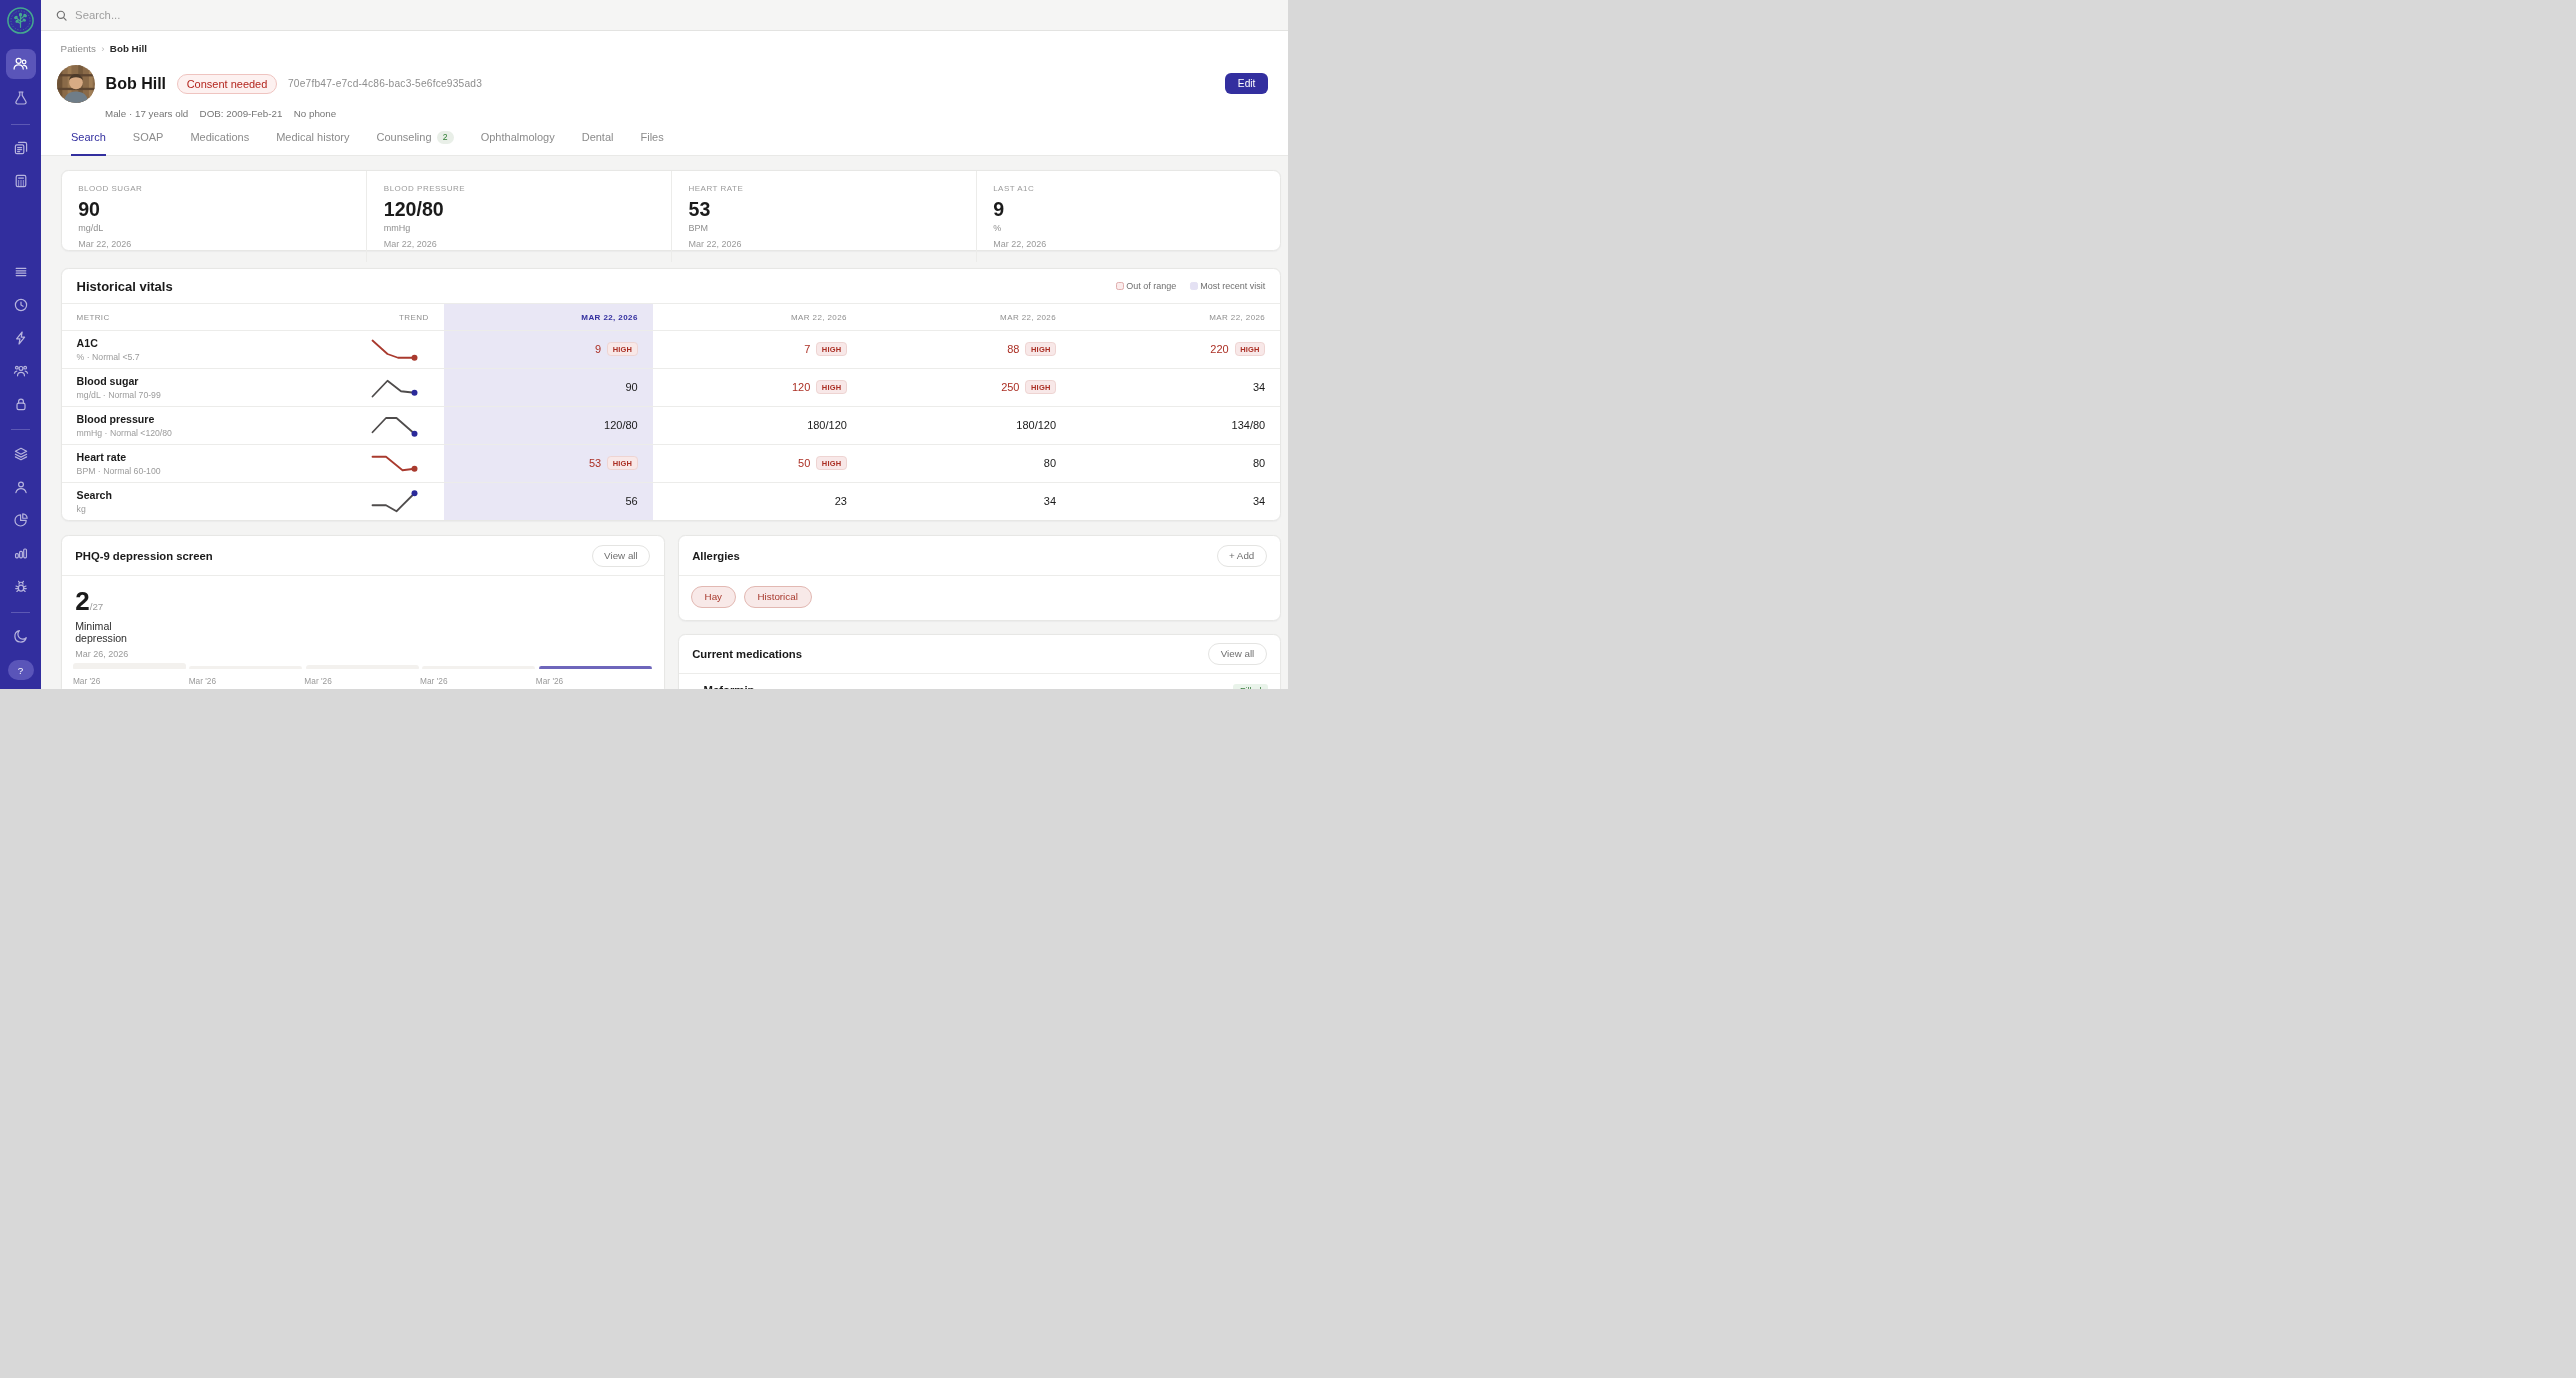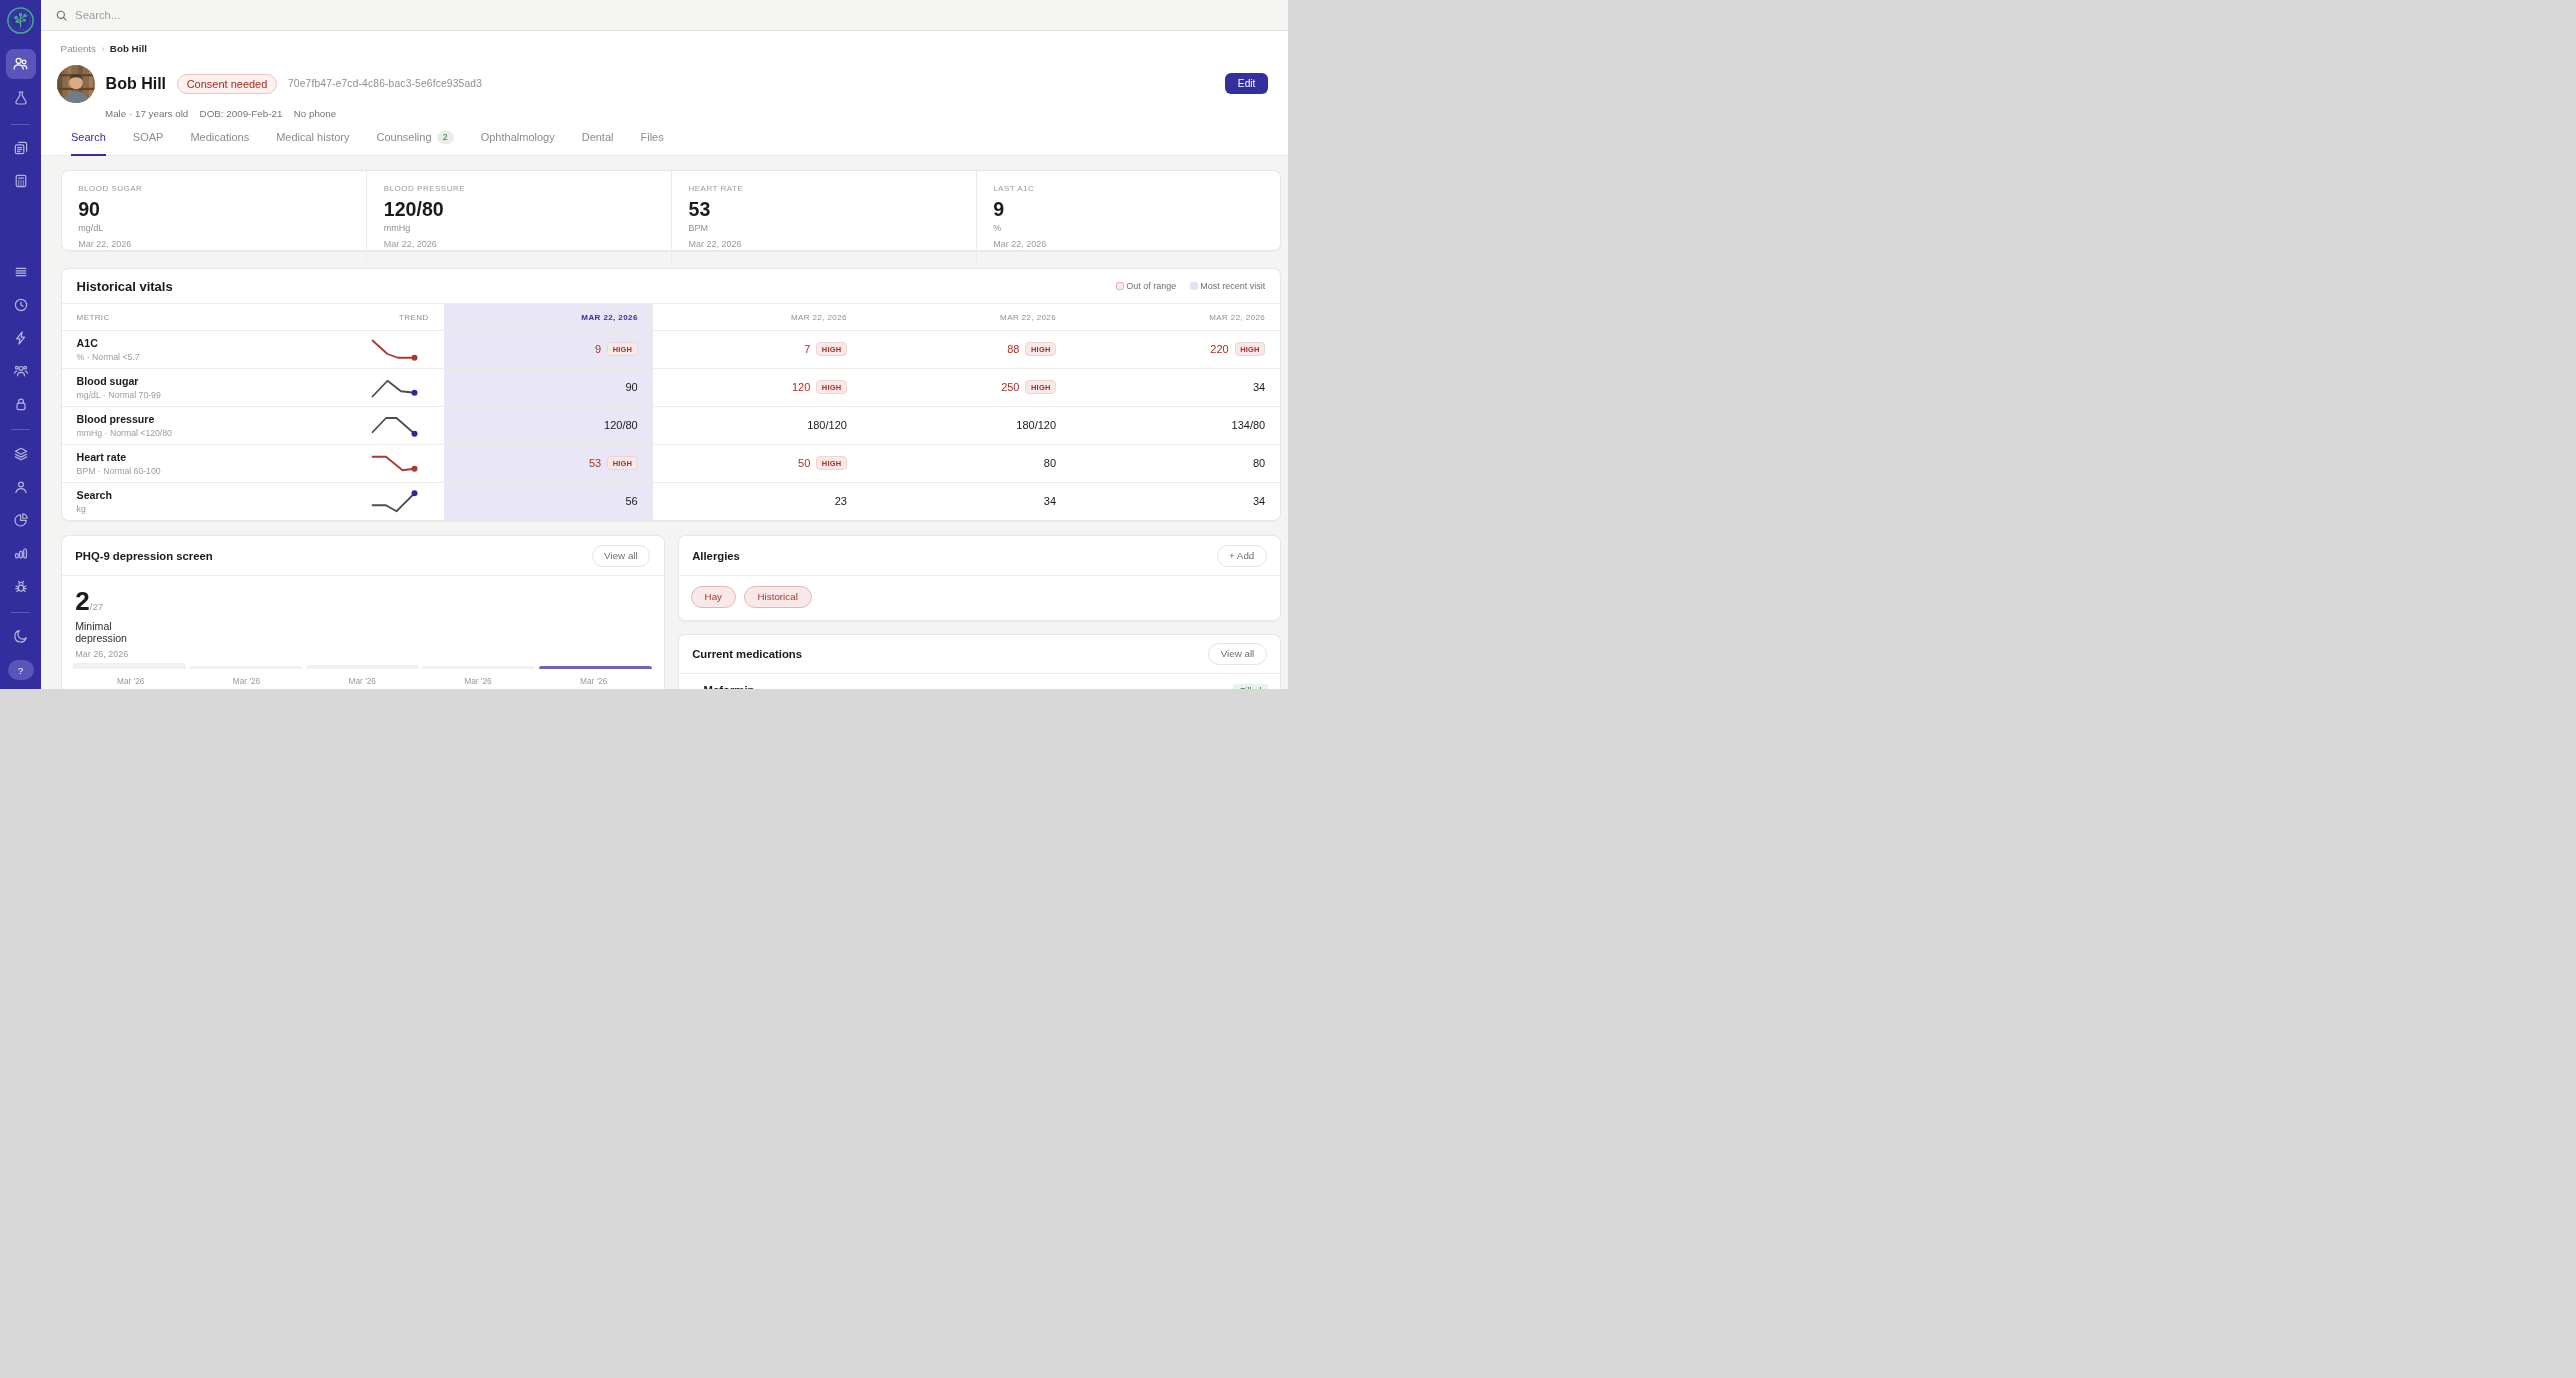--- a/index.html
+++ b/index.html
@@ -89,21 +89,21 @@
   .phq-max { font-size:9.8px; color:#9a9a9a; }
   .phq-sev { font-size:10.6px; color:#2f2f2f; margin-top:6px; }
   .phq-date { font-size:9px; color:#9a9a9a; margin-top:5.3px; }
   .phq-scale { flex:1; padding-top:3px; }
   .phq-track { height:6px; background:#f3f1ee; border-radius:3px; }
   .phq-scale-labels { display:flex; justify-content:space-between; font-size:9px; color:#9a9a9a; margin-top:6.8px; }
   .phq-chart { margin-top:auto; padding:0 12px 9px 11.3px; }
   .phq-bars { display:flex; align-items:flex-end; gap:3.8px; height:7.5px; }
   .phq-bar { flex:1; background:#f3f1ee; border-radius:3px 3px 0.8px 0.8px; }
   .phq-cats { display:flex; margin-top:6.8px; }
-  .phq-cats span { flex:1; text-align:center; font-size:8.3px; color:#9a9a9a; }
+  .phq-cats span { flex:1; font-size:8.3px; color:#9a9a9a; }
 
   .allergy-chips { display:flex; gap:7.5px; padding:9.8px 12px 12px; }
   .chip { font-size:9.8px; color:#a83a2e; background:#f8e9e8; border:0.8px solid #e2b8b2; border-radius:753px; padding:4.5px 13px; cursor:pointer; }
 
   .meds-card { margin-top:0; }
   .med-item { padding:9.8px 12px 10.6px 25px; display:flex; }
   .med-info { }
   .med-name { font-size:11.3px; font-weight:bold; color:#1b1b1b; }
   .med-status { margin-left:auto; align-self:flex-start; font-size:9px; color:#3a7d40; background:#e9f3ea; border-radius:3px; padding:2.3px 6.8px; }
   .right-col { display:flex; flex-direction:column; gap:13px; }

